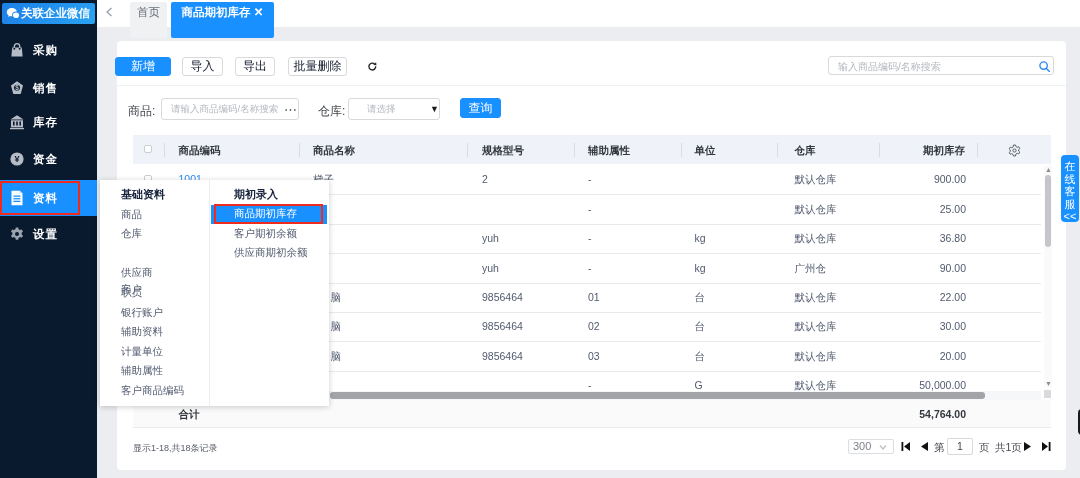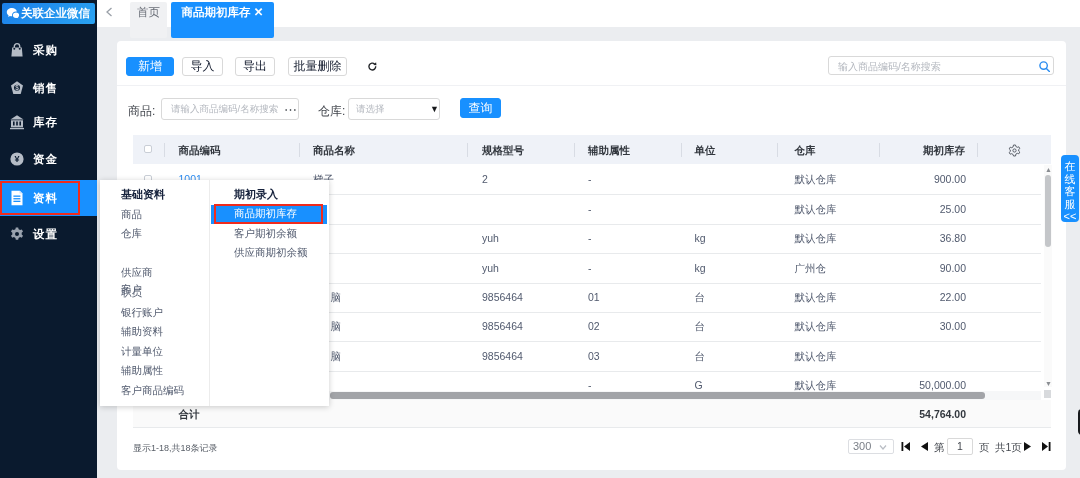--- a/index.html
+++ b/index.html
@@ -145,42 +145,42 @@
 <div id="redbox1" class="abs"></div>
 
 <div id="tabbar" class="abs"></div>
 <svg id="chev" class="abs" style="left:105px;top:7px" width="8" height="10" viewBox="0 0 8 10">
     <path d="M6.5 1L2 5l4.5 4" fill="none" stroke="#9aa0a8" stroke-width="1.3"></path>
   </svg>
 <div id="tab1" class="abs tab">首页</div>
 <div id="tab2" class="abs tab">商品期初库存&nbsp;✕</div>
 
 <div id="card" class="abs"></div>
-<div class="btn blue abs" style="left:126px;width:48px;">新增</div>
+<div class="btn blue abs" style="left:115px;width:56px;">新增</div>
 <div class="btn abs" style="left:182px;width:41px;">导入</div>
 <div class="btn abs" style="left:235px;width:40px;">导出</div>
 <div class="btn abs" style="left:288px;width:59px;">批量删除</div>
 <svg class="abs" style="left:367px;top:60.5px" width="11" height="11" viewBox="0 0 12 12">
     <path d="M9.5 5.8a3.7 3.7 0 1 1-1.1-2.4" fill="none" stroke="#202327" stroke-width="1.5"></path>
     <path d="M9.9 1.3l.4 3.4-3.4-.4z" fill="#202327"></path>
   </svg>
 <div id="srch" class="abs">
     <span>输入商品编码/名称搜索</span>
   </div>
 <svg class="abs" style="left:1039px;top:61px" width="11" height="11" viewBox="0 0 11 11">
     <circle cx="4.6" cy="4.6" r="3.7" fill="none" stroke="#2a8cf0" stroke-width="1.4"></circle>
     <path d="M7.4 7.4L10.4 10.4" stroke="#2a8cf0" stroke-width="1.4" stroke-linecap="round"></path>
   </svg>
 <div id="divider1" class="abs"></div>
 
 <div class="flabel abs" style="left:128px;">商品:</div>
 <div class="fbox abs" style="left:161px;width:138px;padding-left:9px;">请输入商品编码/名称搜索</div>
 <div class="abs" style="left:284px;top:102px;color:#32373e;font-size:13px;">⋯</div>
 <div class="flabel abs" style="left:318px;">仓库:</div>
-<div class="fbox abs" style="left:348px;width:92px;padding-left:7px;">请选择</div>
+<div class="fbox abs" style="left:348px;width:92px;padding-left:18px;">请选择</div>
 <div class="abs" style="left:430px;top:104px;color:#17191c;font-size:9px;">▼</div>
 <div class="btn blue abs" style="left:460px;top:98px;width:41px;height:20px;line-height:18px;">查询</div>
 
 <div id="thead" class="abs">
   <div style="position:absolute;left:10.5px;top:10px;width:8px;height:8px;border:1px solid #c9ced6;border-radius:2px;background:#fff;"></div>
   <div class="hsep" style="left:31px;"></div>
   <div class="hcell" style="left:45.5px;">商品编码</div>
   <div class="hsep" style="left:165.5px;"></div>
   <div class="hcell" style="left:180px;">商品名称</div>
   <div class="hsep" style="left:333.8px;"></div>
@@ -244,20 +244,21 @@
       <div class="rcell" style="left:561.5px;">台</div>
       <div class="rcell" style="left:661.4px;">默认仓库</div>
       <div class="rcell num" style="left:700px;width:133px;">30.00</div>
     </div>
     <div class="row" style="top:341.7px;">
       <div class="rcell" style="left:197.5px;">脑</div>
       <div class="rcell" style="left:349px;">9856464</div>
       <div class="rcell" style="left:455px;">03</div>
       <div class="rcell" style="left:561.5px;">台</div>
       <div class="rcell" style="left:661.4px;">默认仓库</div>
+      <div class="rcell num" style="left:700px;width:133px;">20.00</div>
     </div>
     <div class="row" style="top:371.1px;">
       <div class="rcell" style="left:455px;">-</div>
       <div class="rcell" style="left:561.5px;">G</div>
       <div class="rcell" style="left:661.4px;">默认仓库</div>
       <div class="rcell num" style="left:700px;width:133px;">50,000.00</div>
     </div>
   </div>
 
 <div id="vtrack" class="abs"></div>

